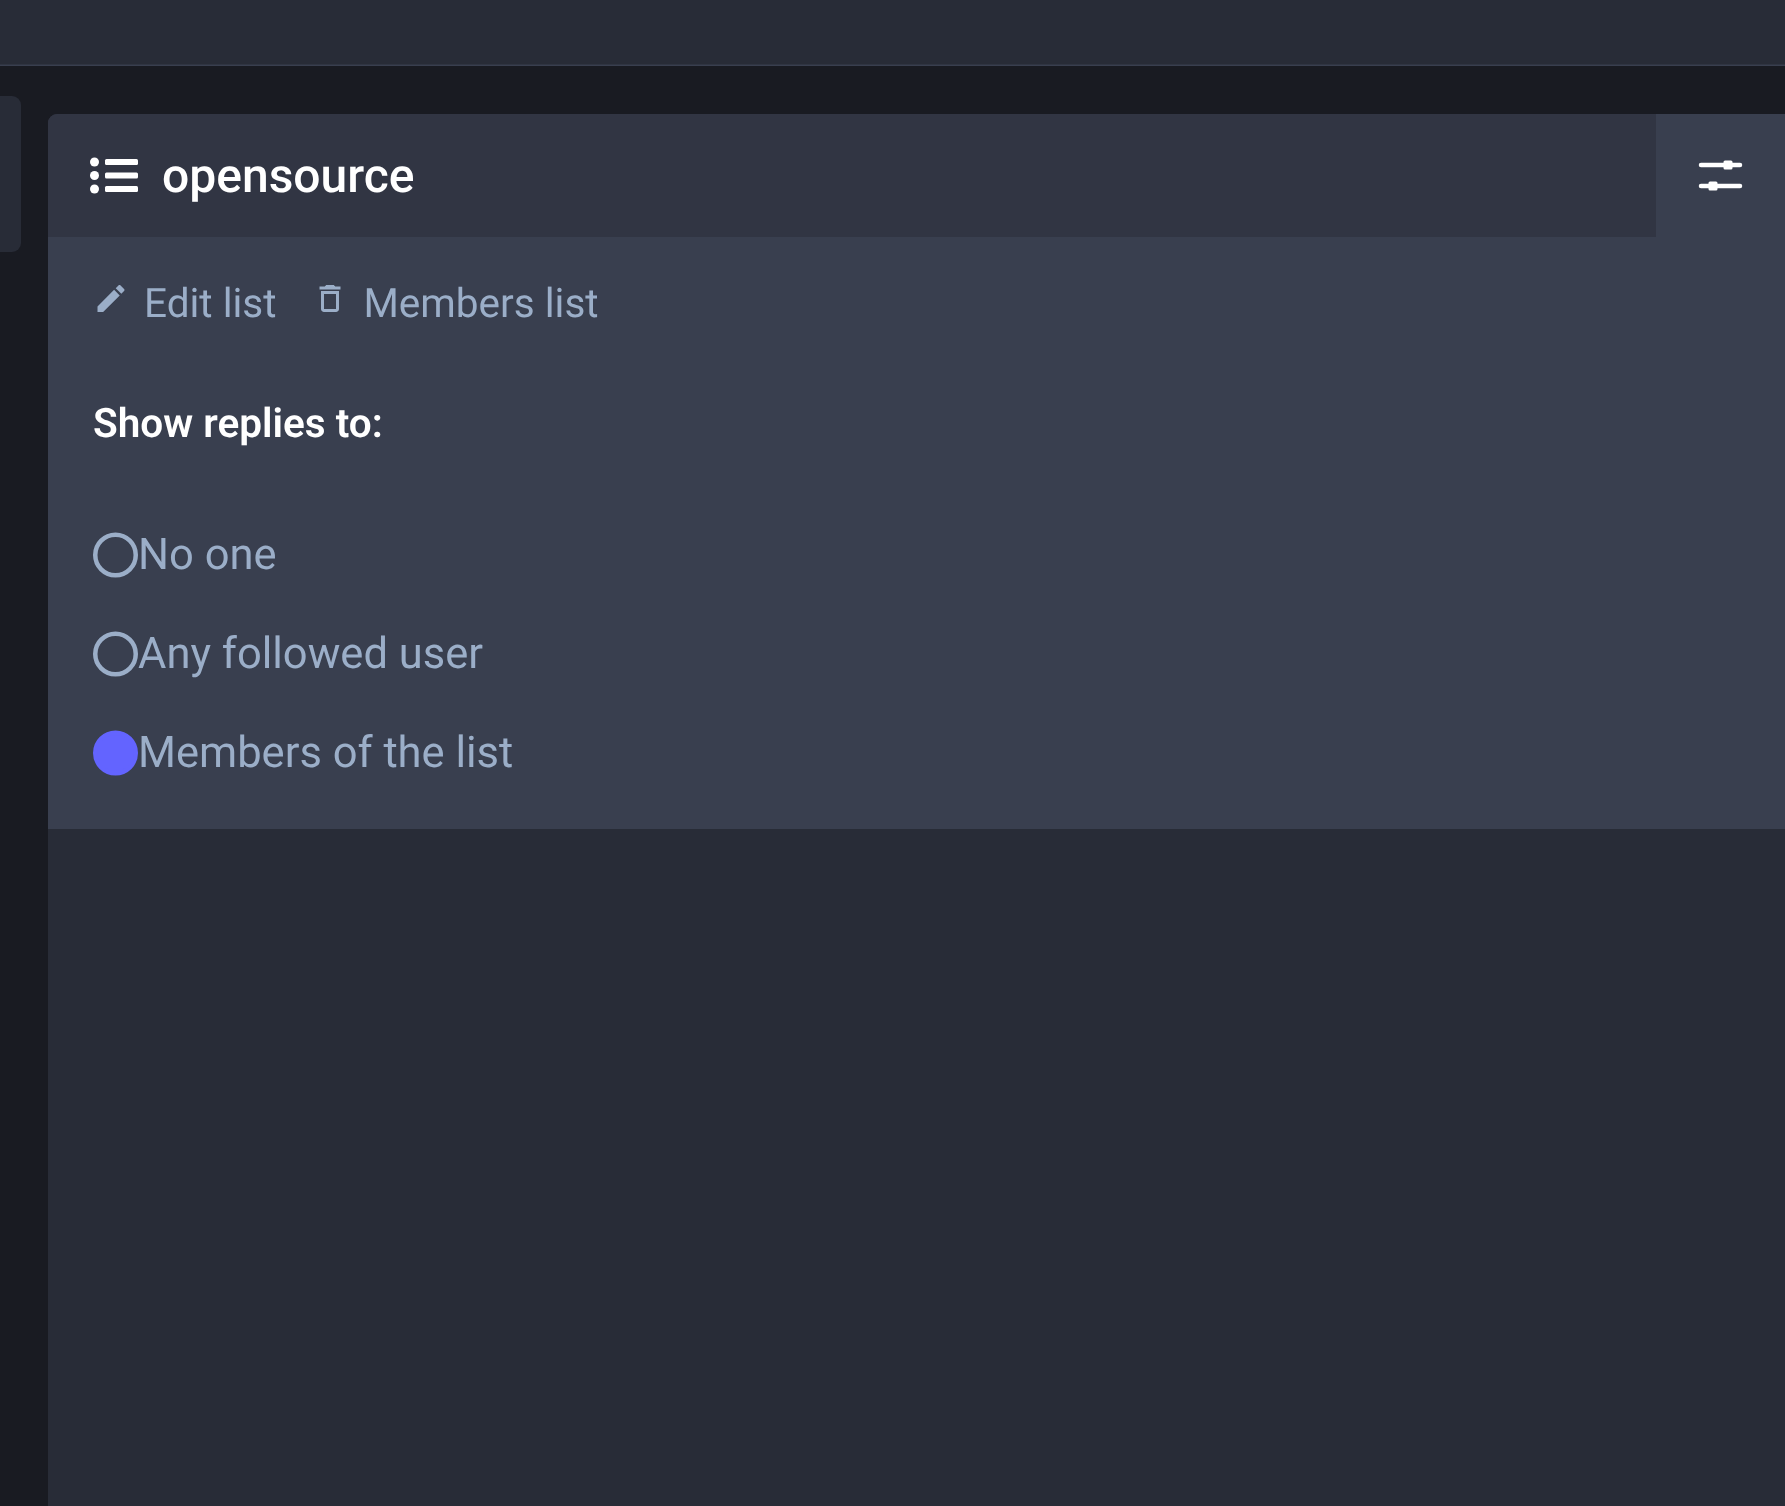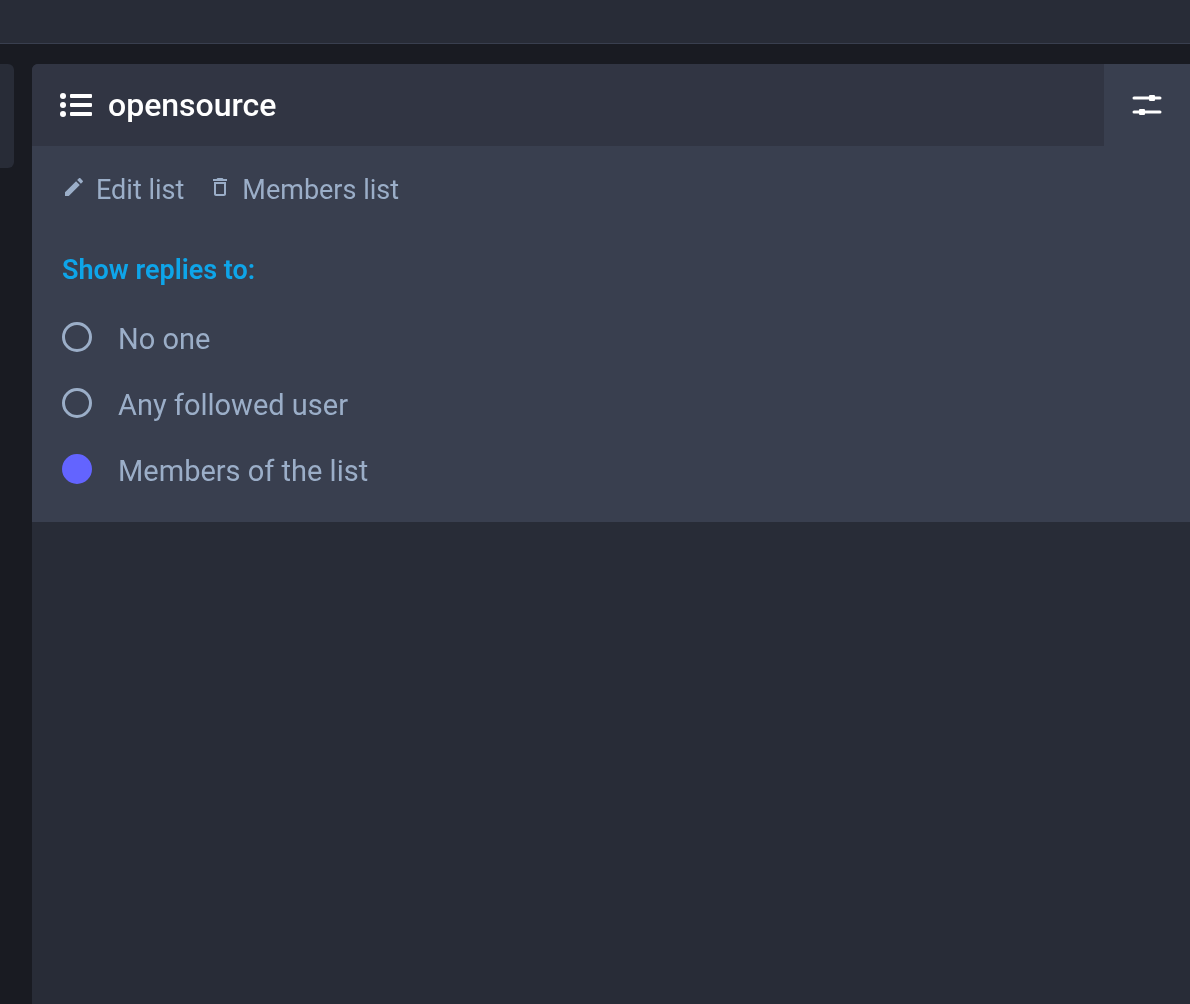--- a/index.html
+++ b/index.html
@@ -35,21 +35,21 @@
       height: 104px;
       margin-top: 20px;
     }
 
     .spacer-left {
       width: 18px;
     }
 
     .main-area {
       flex: 1;
-      padding-top: 20px;
+      padding-top: 32px;
       display: flex;
       flex-direction: column;
     }
 
     .column-panel {
       display: flex;
       background: #313543;
       border-radius: 6px 0 0 0;
       overflow: hidden;
     }
@@ -108,35 +108,35 @@
       font-size: 27px;
       cursor: pointer;
     }
 
     .action-link svg {
       width: 24px;
       height: 24px;
     }
 
     .section-heading {
-      color: #0ea5e9;
+      color: #ffffff;
       font-size: 27px;
       font-weight: 600;
-      margin-bottom: 36px;
+      margin-bottom: 55px;
     }
 
     .radio-group {
       display: flex;
       flex-direction: column;
       gap: 32px;
     }
 
     .radio-item {
       display: flex;
-      gap: 26px;
+      align-items: center;
       cursor: pointer;
     }
 
     .radio-circle {
       width: 30px;
       height: 30px;
       border-radius: 50%;
       border: 3px solid #9baec8;
       flex-shrink: 0;
     }

